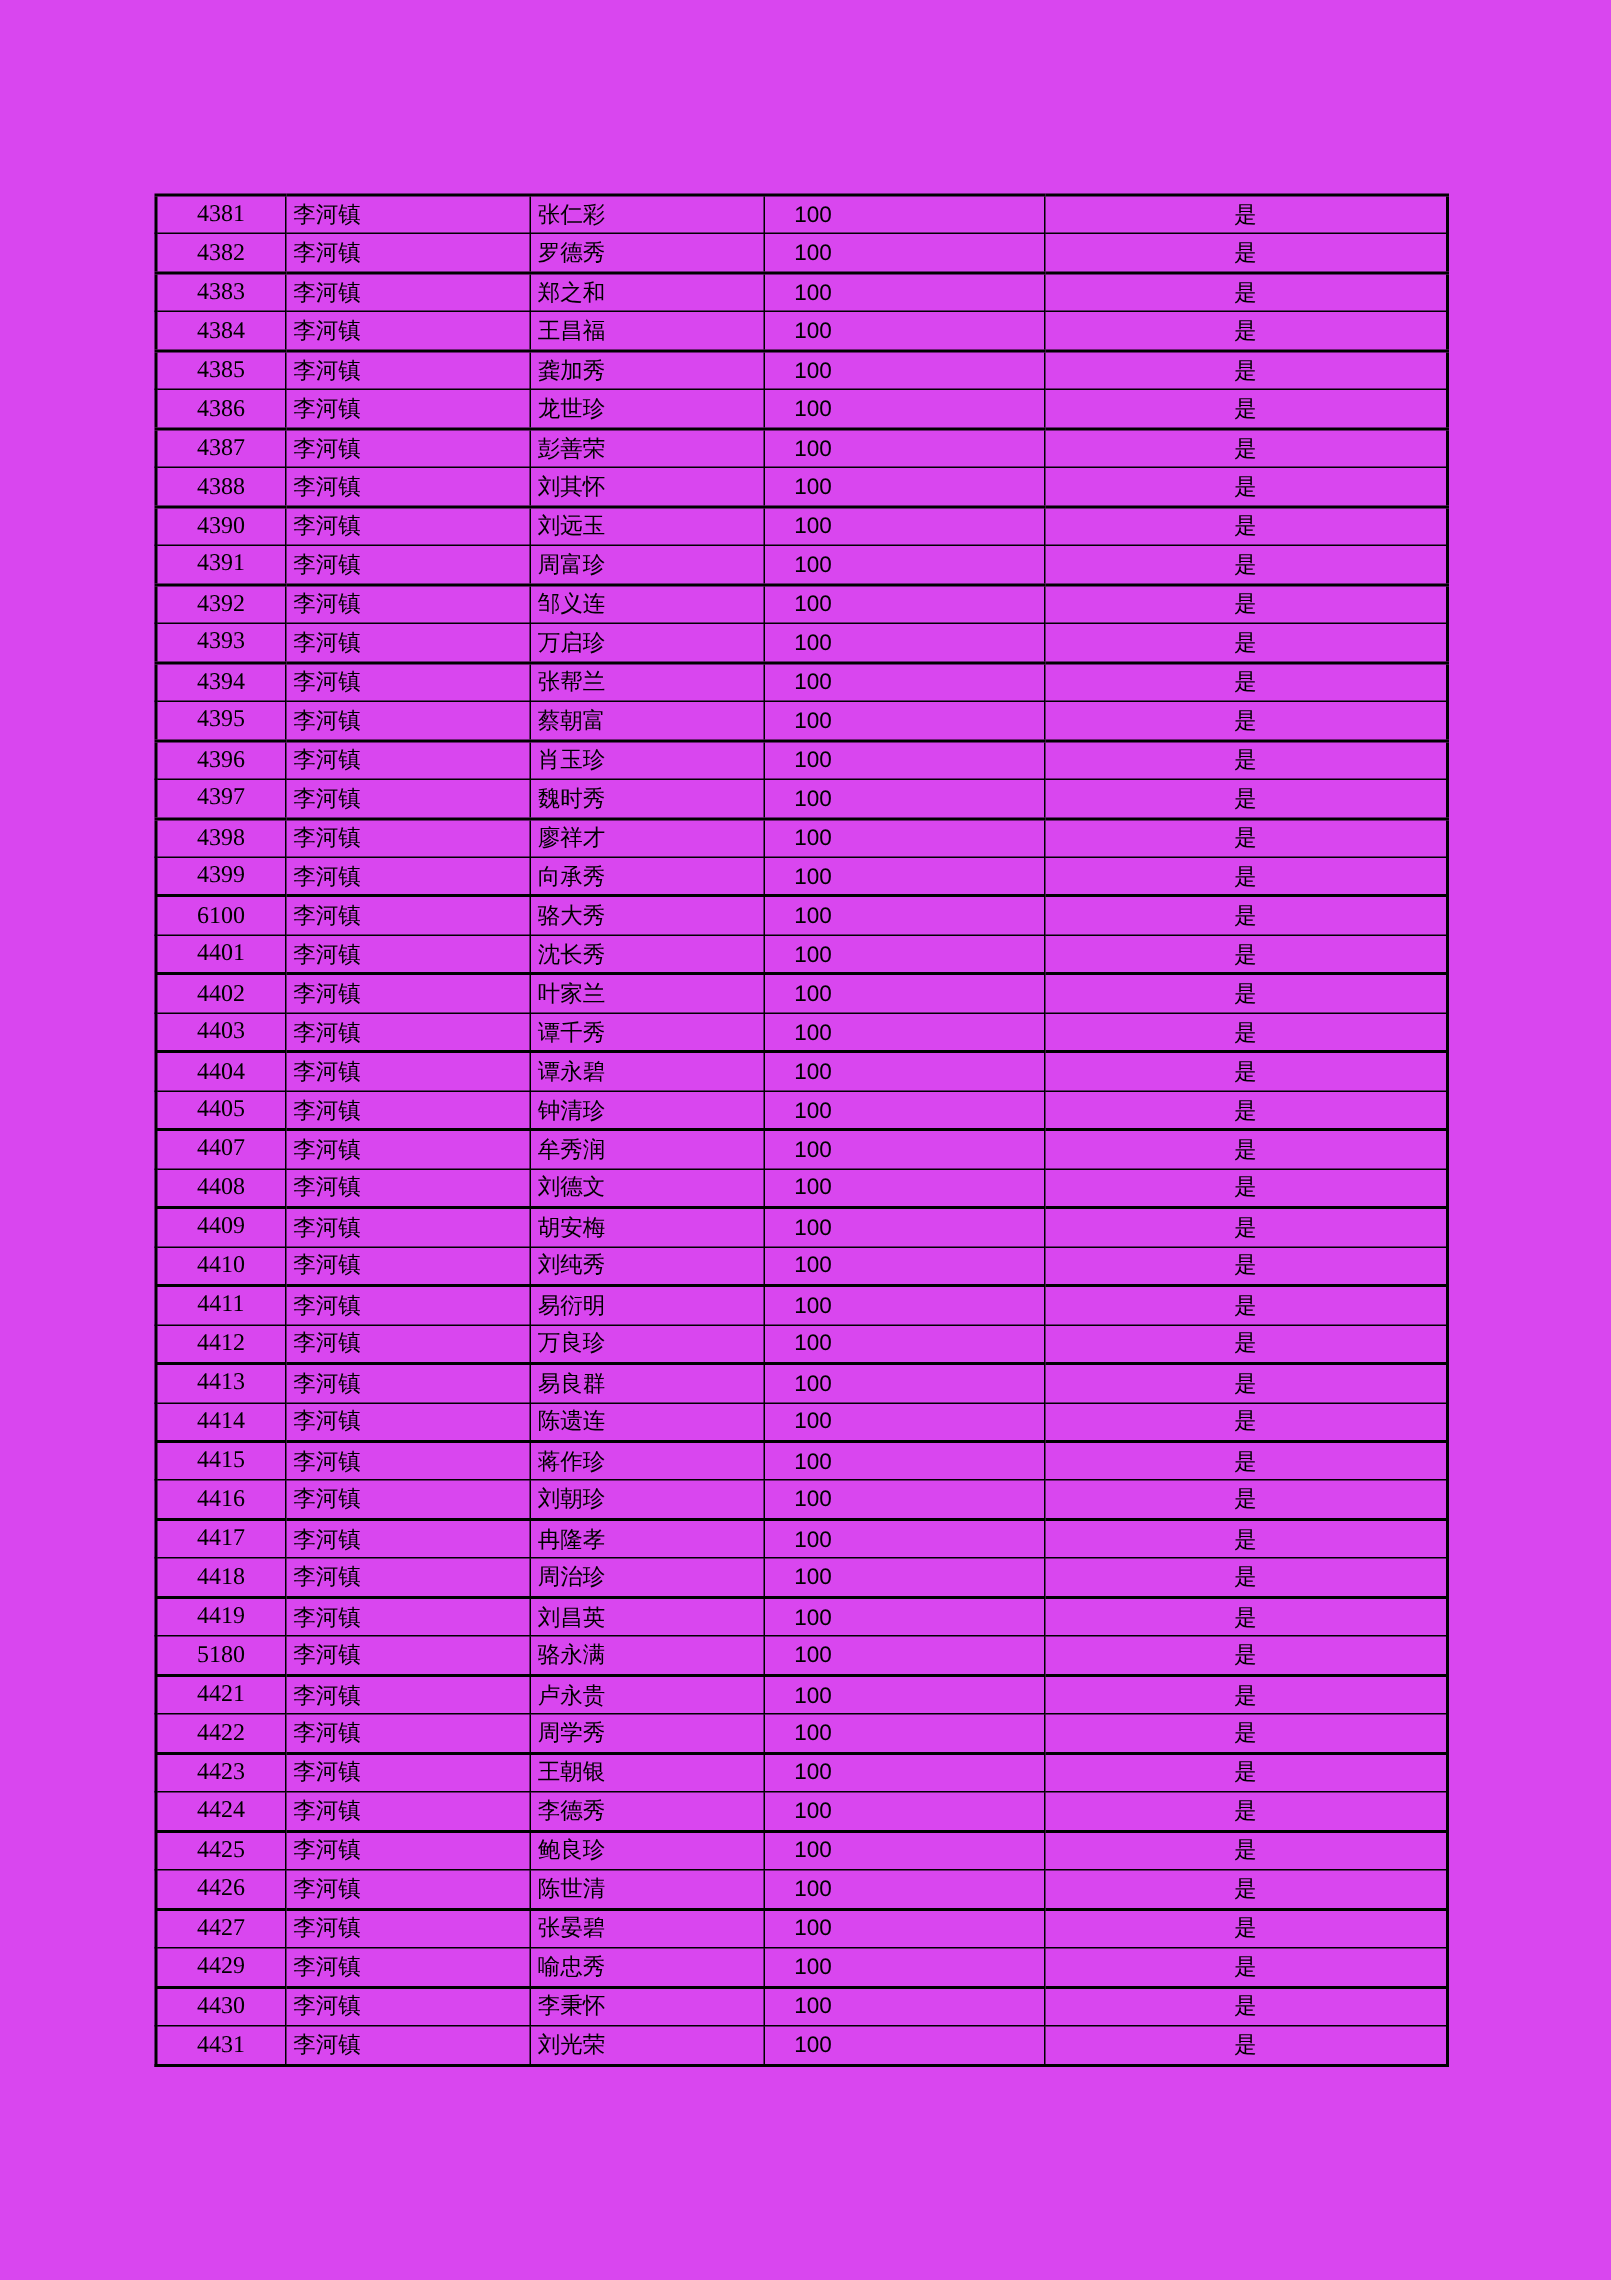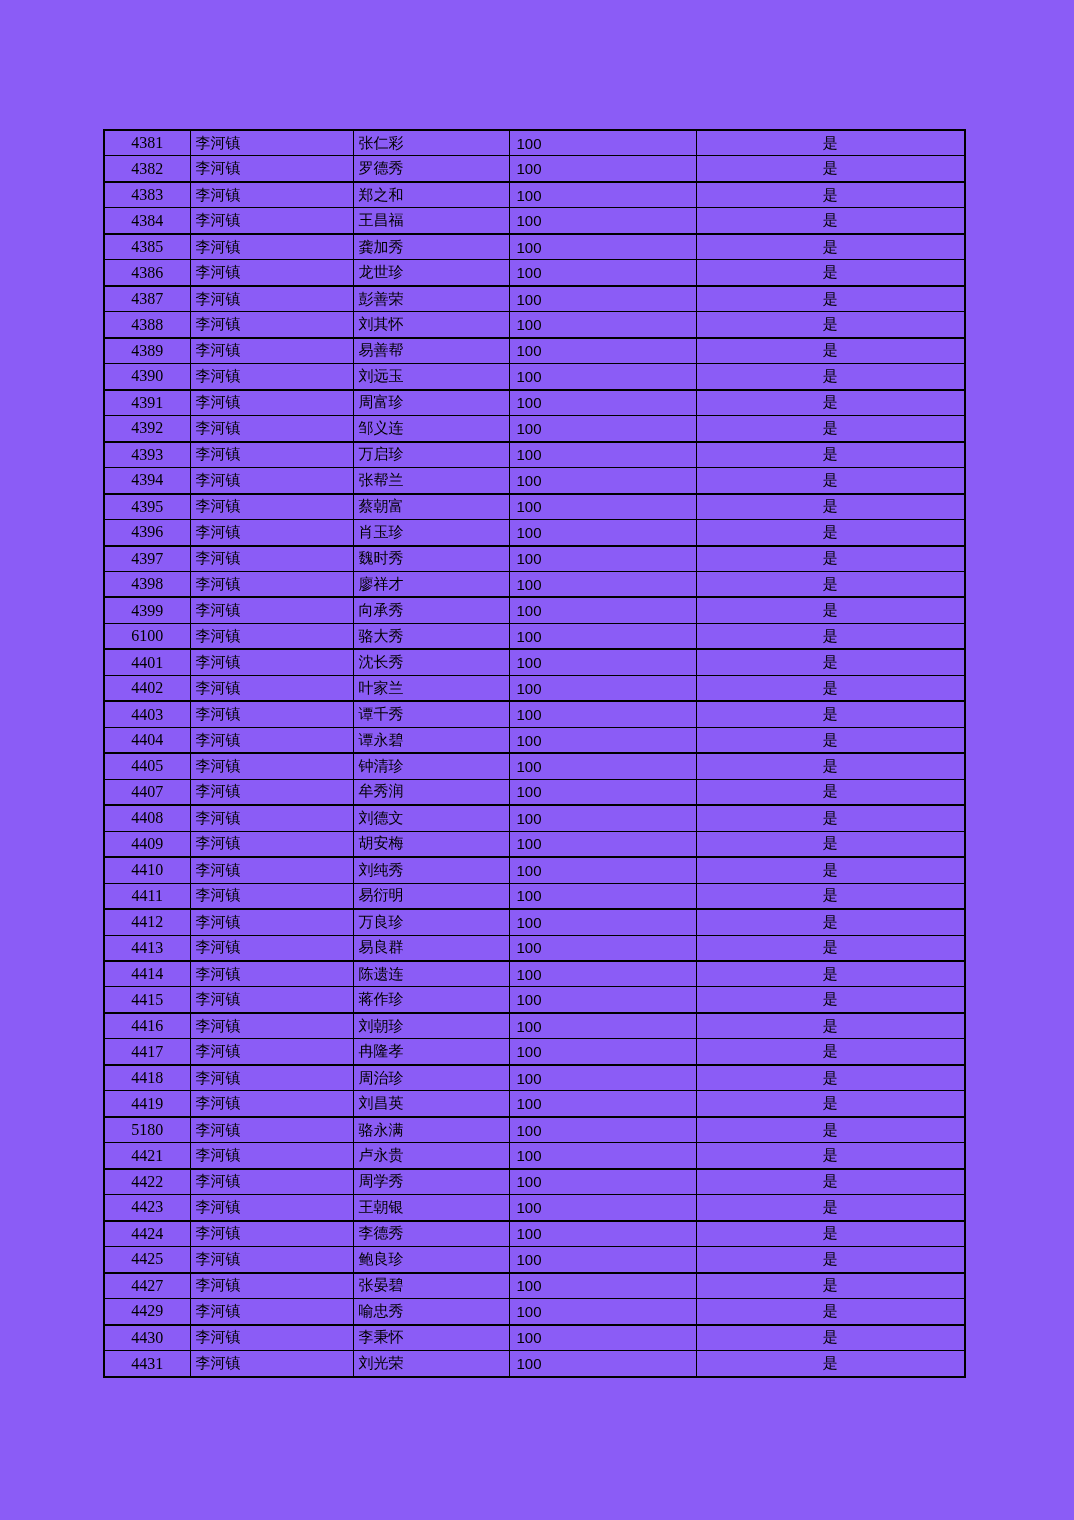--- a/index.html
+++ b/index.html
@@ -4,21 +4,21 @@
 <style>
   html, body {
     margin: 0;
     padding: 0;
     background: #ffffff;
   }
   .page {
     position: relative;
     width: 1074px;
     height: 1520px;
-    background: #8b5cf6;
+    background: #d946ef;
     overflow: hidden;
   }
   table.records {
     position: absolute;
     left: 103px;
     top: 129px;
     width: 861px;
     height: 1249px;
     border-collapse: collapse;
     table-layout: fixed;
@@ -44,21 +44,21 @@
   td.col-serial {
     text-align: center;
     font-size: 16px;
   }
   td.col-town, td.col-name {
     text-align: left;
     padding-left: 5px;
   }
   td.col-score {
     text-align: left;
-    padding-left: 7px;
+    padding-left: 20px;
     font-family: "Liberation Sans", "DejaVu Sans", sans-serif;
     font-size: 15px;
   }
   td.col-flag {
     text-align: center;
   }
 </style>
 </head>
 <body>
 
@@ -122,27 +122,20 @@
     <td class="col-flag">是</td>
   </tr>
         <tr>
     <td class="col-serial">4388</td>
     <td class="col-town">李河镇</td>
     <td class="col-name">刘其怀</td>
     <td class="col-score">100</td>
     <td class="col-flag">是</td>
   </tr>
         <tr>
-    <td class="col-serial">4389</td>
-    <td class="col-town">李河镇</td>
-    <td class="col-name">易善帮</td>
-    <td class="col-score">100</td>
-    <td class="col-flag">是</td>
-  </tr>
-        <tr>
     <td class="col-serial">4390</td>
     <td class="col-town">李河镇</td>
     <td class="col-name">刘远玉</td>
     <td class="col-score">100</td>
     <td class="col-flag">是</td>
   </tr>
         <tr>
     <td class="col-serial">4391</td>
     <td class="col-town">李河镇</td>
     <td class="col-name">周富珍</td>
@@ -370,20 +363,27 @@
     <td class="col-serial">4424</td>
     <td class="col-town">李河镇</td>
     <td class="col-name">李德秀</td>
     <td class="col-score">100</td>
     <td class="col-flag">是</td>
   </tr>
         <tr>
     <td class="col-serial">4425</td>
     <td class="col-town">李河镇</td>
     <td class="col-name">鲍良珍</td>
+    <td class="col-score">100</td>
+    <td class="col-flag">是</td>
+  </tr>
+        <tr>
+    <td class="col-serial">4426</td>
+    <td class="col-town">李河镇</td>
+    <td class="col-name">陈世清</td>
     <td class="col-score">100</td>
     <td class="col-flag">是</td>
   </tr>
         <tr>
     <td class="col-serial">4427</td>
     <td class="col-town">李河镇</td>
     <td class="col-name">张晏碧</td>
     <td class="col-score">100</td>
     <td class="col-flag">是</td>
   </tr>

